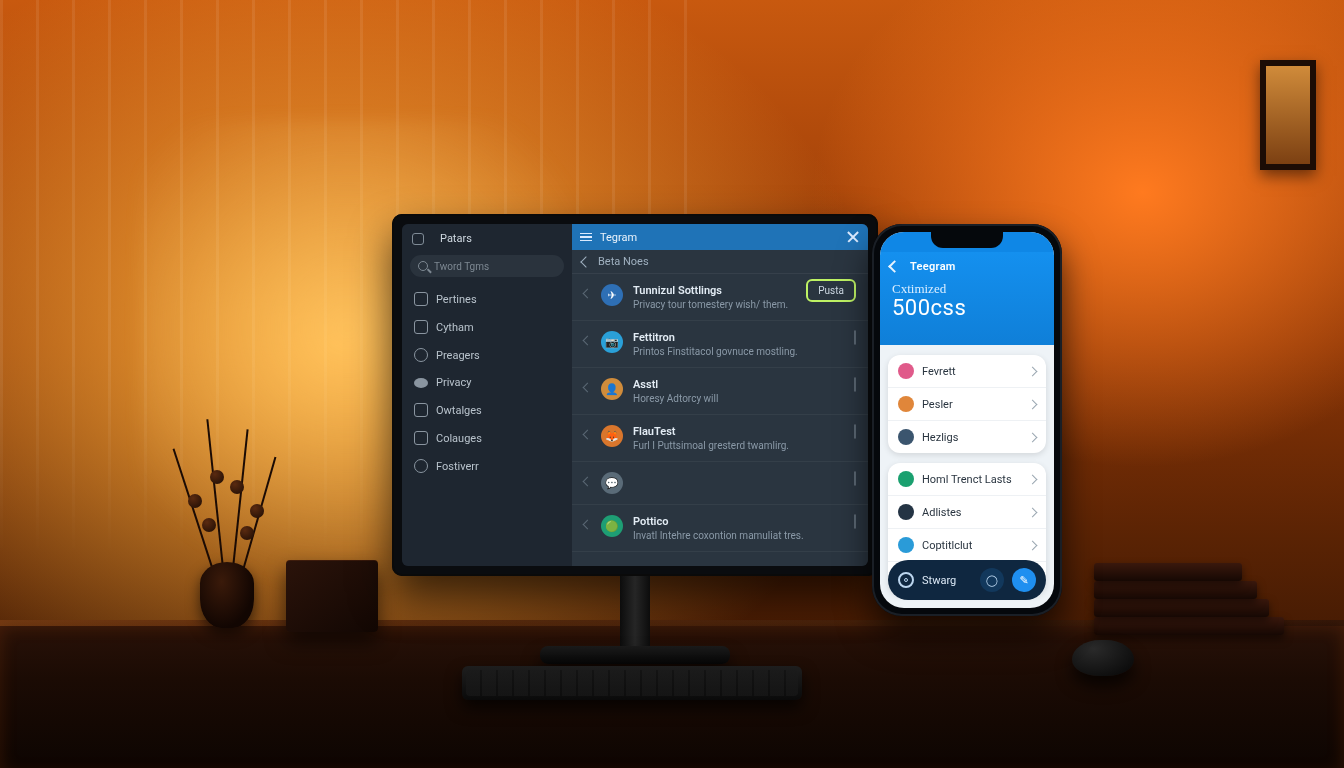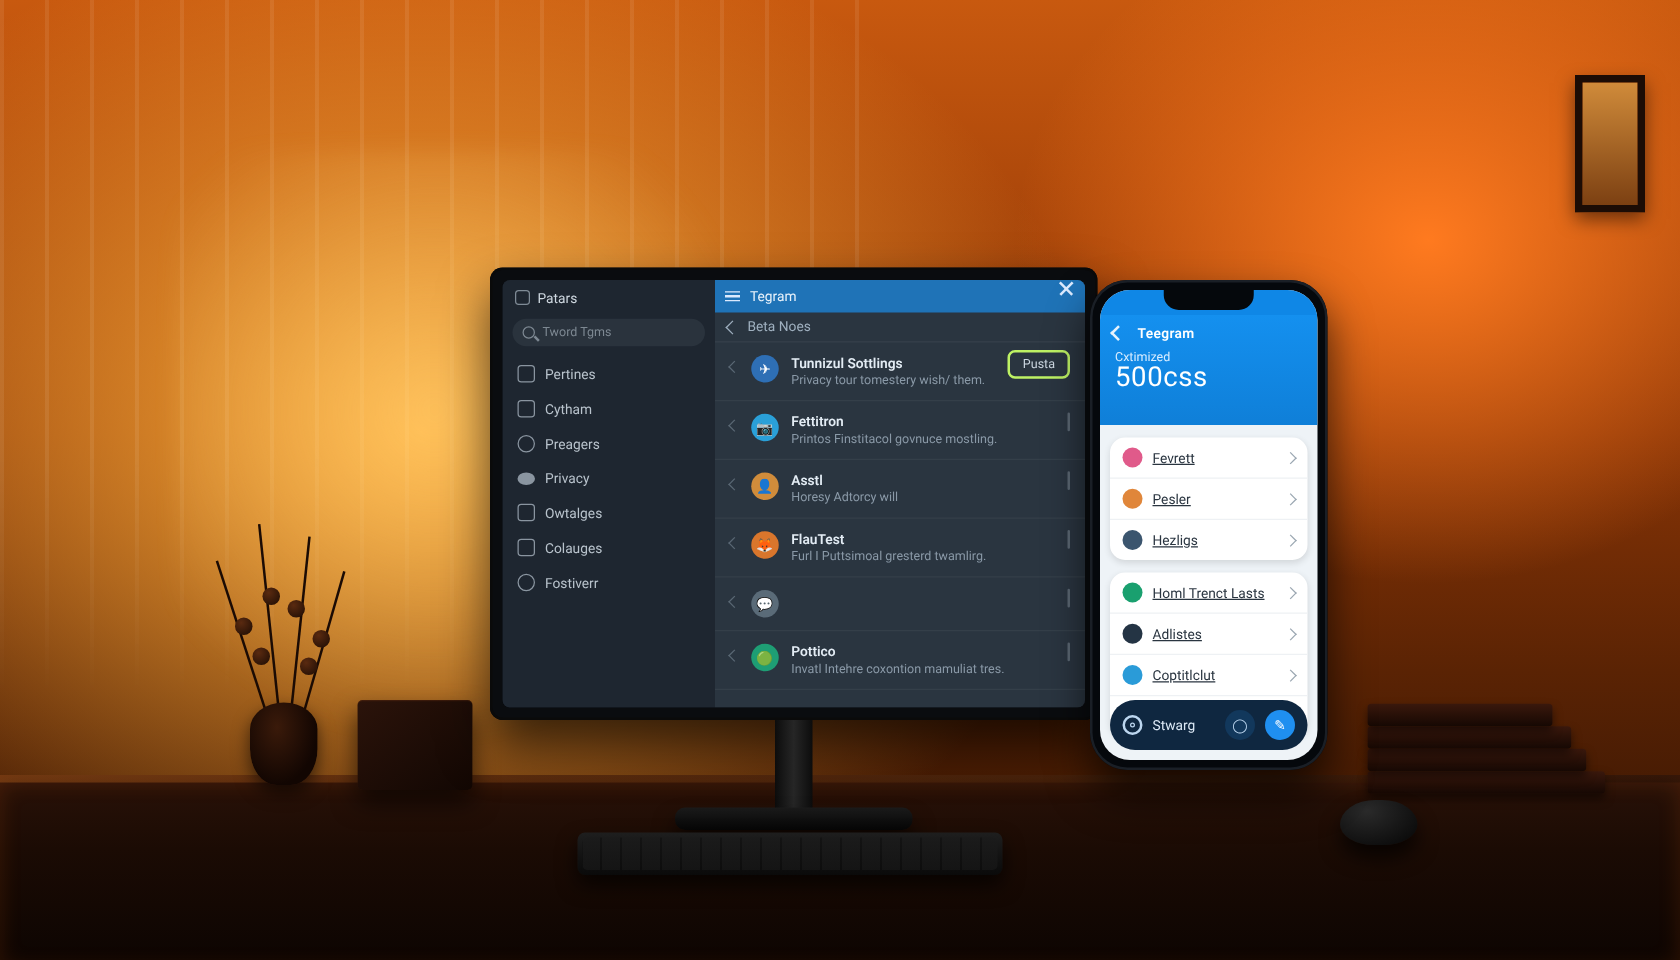--- a/index.html
+++ b/index.html
@@ -105,40 +105,40 @@
     content:""; position:absolute; inset:4px; border-radius:4px;
     background: repeating-linear-gradient(90deg,#1a1a1a 0 14px,#0e0e0e 14px 16px);
     opacity:.6;
   }
 
   
   .sidebar{
     width:170px; background:#1e2630; color:#b9c3cc; font-size:11px;
     display:flex; flex-direction:column;
   }
-  .sb-top{ padding:8px 10px 6px; display:flex; align-items:flex-start; gap:6px; color:#cfd8e0;}
+  .sb-top{ padding:8px 10px 6px; display:flex; align-items:flex-end; gap:16px; color:#cfd8e0;}
   .sb-top .hico{ width:12px; height:12px; border:1.5px solid #7f8b96; border-radius:3px;}
   .search{
     margin:4px 8px 8px; height:22px; border-radius:11px; background:#2a333d;
     display:flex; align-items:center; padding:0 8px; gap:6px; color:#7d8892; font-size:10px;
   }
   .search .mg{ width:10px; height:10px; border:1.5px solid #7d8892; border-radius:50%; position:relative;}
   .search .mg::after{content:""; position:absolute; width:5px; height:1.5px; background:#7d8892; left:8px; top:8px; transform:rotate(45deg);}
   .sb-item{
     display:flex; align-items:center; gap:8px; padding:7px 12px; cursor:pointer;
   }
   .sb-ico{ width:14px; height:14px; border:1.5px solid #8a95a0; border-radius:3px; flex:0 0 14px;}
   .sb-ico.round{ border-radius:50%; }
   .sb-ico.dot{ border:none; background:#8a95a0; border-radius:50%; width:10px; height:10px; }
 
   .main{
     flex:1; background:#2a3540; color:#cfd8e0; display:flex; flex-direction:column; font-size:11px;
   }
   .titlebar{
-    height:26px; background:#1f73b7; display:flex; padding:0 8px; color:#eaf3fb;
+    height:26px; background:#1f73b7; display:flex; align-items:center; padding:0 8px; color:#eaf3fb;
     justify-content:space-between;
   }
   .titlebar .tleft{ display:flex; align-items:center; gap:8px;}
   .titlebar .ham{ display:flex; flex-direction:column; gap:2px;}
   .titlebar .ham span{ width:12px; height:1.5px; background:#dbeafe; display:block;}
   .titlebar .x{ width:14px; height:14px; position:relative; cursor:pointer;}
   .titlebar .x::before,.titlebar .x::after{content:"";position:absolute;left:0;top:6px;width:14px;height:1.5px;background:#dbeafe;}
   .titlebar .x::before{transform:rotate(45deg);} .titlebar .x::after{transform:rotate(-45deg);}
   .subbar{ height:24px; display:flex; align-items:center; gap:8px; padding:0 10px; border-bottom:1px solid rgba(255,255,255,.06); color:#9fb0bf;}
   .subbar .chev{ width:8px; height:8px; border-left:1.5px solid #9fb0bf; border-bottom:1.5px solid #9fb0bf; transform:rotate(45deg);}
@@ -169,27 +169,27 @@
     width:100%; height:100%; border-radius:24px; overflow:hidden; position:relative;
     background:#eef3f7; color:#1f2a33; font-size:11px;
   }
   .pstatus{ height:20px; background:#0f87e6; }
   .pheader{
     background: linear-gradient(180deg,#1490ef,#0f7fd8);
     color:#fff; padding:8px 12px 25px; position:relative;
   }
   .pheader .back{ width:9px; height:9px; border-left:2px solid #e6f2fd; border-bottom:2px solid #e6f2fd; transform:rotate(45deg); position:absolute; left:10px; top:10px; cursor:pointer;}
   .pheader .title{ text-align:left; margin-left:18px; font-weight:600; letter-spacing:.3px;}
-  .pheader .sub{ margin-top:8px; font-size:10px; color:#d9edff;}
+  .pheader .sub{ margin-top:8px; font-size:13px; color:#d9edff;font-family:Liberation Serif, serif;}
   .pheader .big{ font-size:22px; font-weight:400; letter-spacing:.5px; margin-top:-2px;}
   .plist{ background:#fff; margin:10px 8px; border-radius:12px; overflow:hidden; box-shadow:0 2px 6px rgba(0,0,0,.12);}
   .pitem{ display:flex; align-items:center; gap:8px; padding:8px 10px; border-bottom:1px solid #eef1f4; cursor:pointer;}
   .pitem:last-child{border-bottom:none;}
   .pico{ width:16px; height:16px; border-radius:50%; flex:0 0 16px;}
-  .pitem .lab{ flex:1; color:#2a3540;text-decoration:underline;}
+  .pitem .lab{ flex:1; color:#2a3540;}
   .pitem .chv{ width:7px; height:7px; border-right:1.5px solid #9aa6b1; border-top:1.5px solid #9aa6b1; transform:rotate(45deg);}
   .pbottom{
     position:absolute; left:8px; right:8px; bottom:8px; height:40px;
     background:#0f2740; border-radius:20px; display:flex; align-items:center; padding:0 10px; gap:8px;
   }
   .pbottom .slabel{ color:#dbe8f5; font-size:11px; flex:1;}
   .pbottom .circ{ width:24px; height:24px; border-radius:50%; display:flex; align-items:center; justify-content:center;}
   .pbottom .circ.dark{ background:#12385c; color:#bcd6ef;}
   .pbottom .circ.blue{ background:#1f8ff0; color:#fff;}
   .pbottom .gear{ width:16px; height:16px; border:2px solid #bcd6ef; border-radius:50%; position:relative;}

